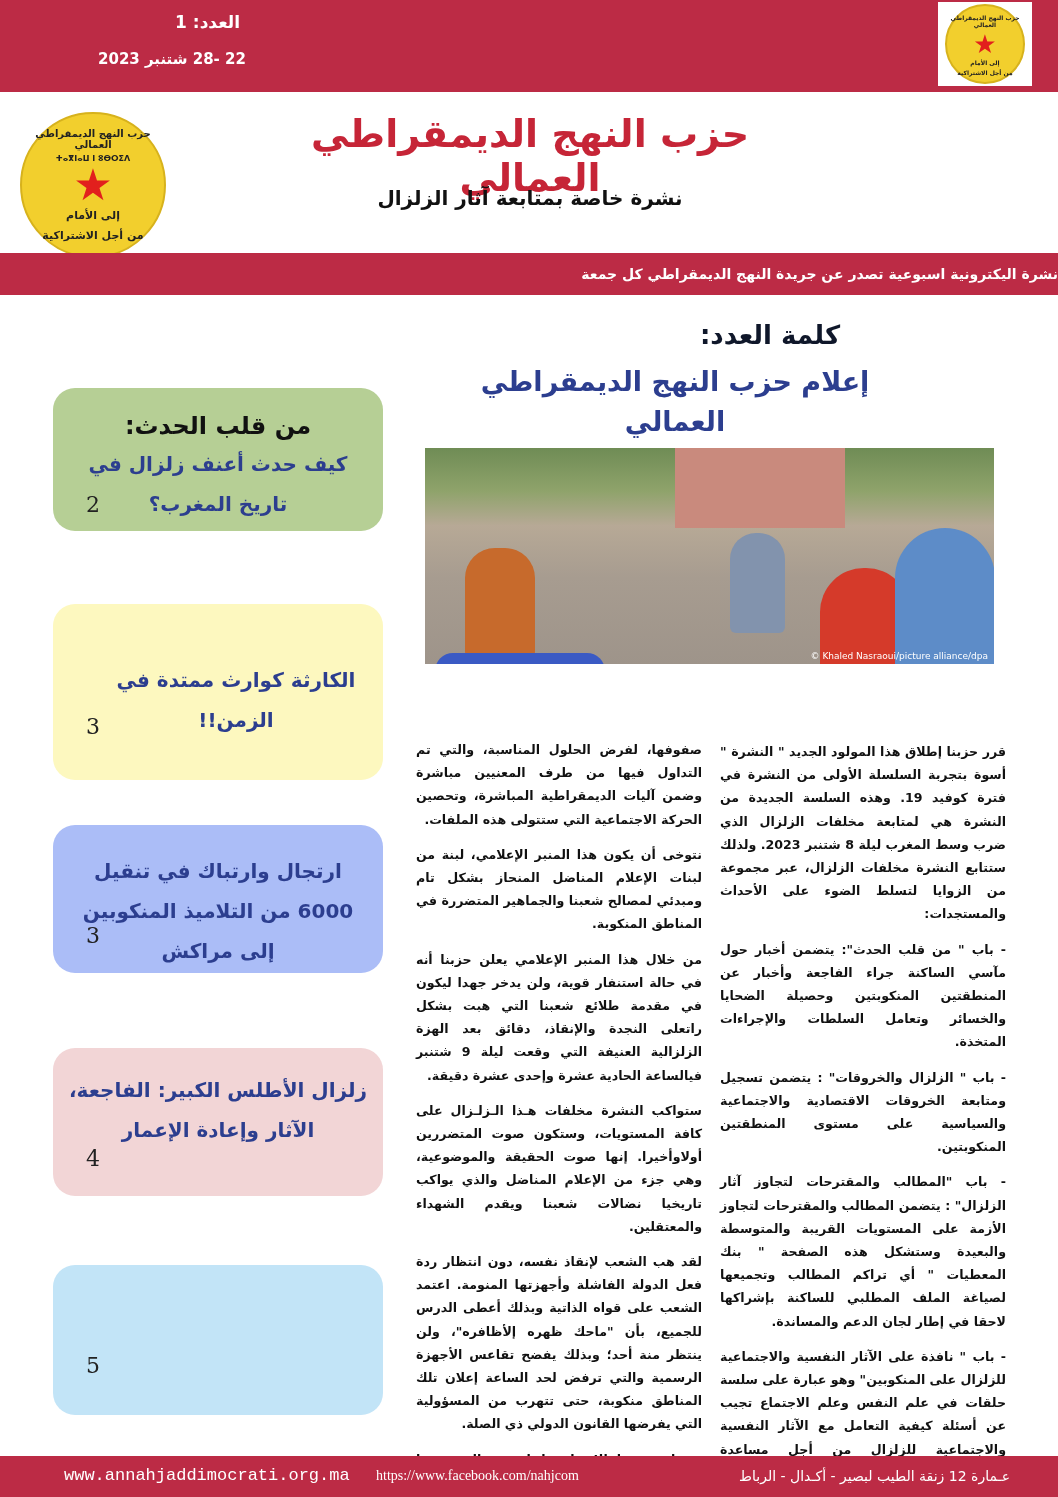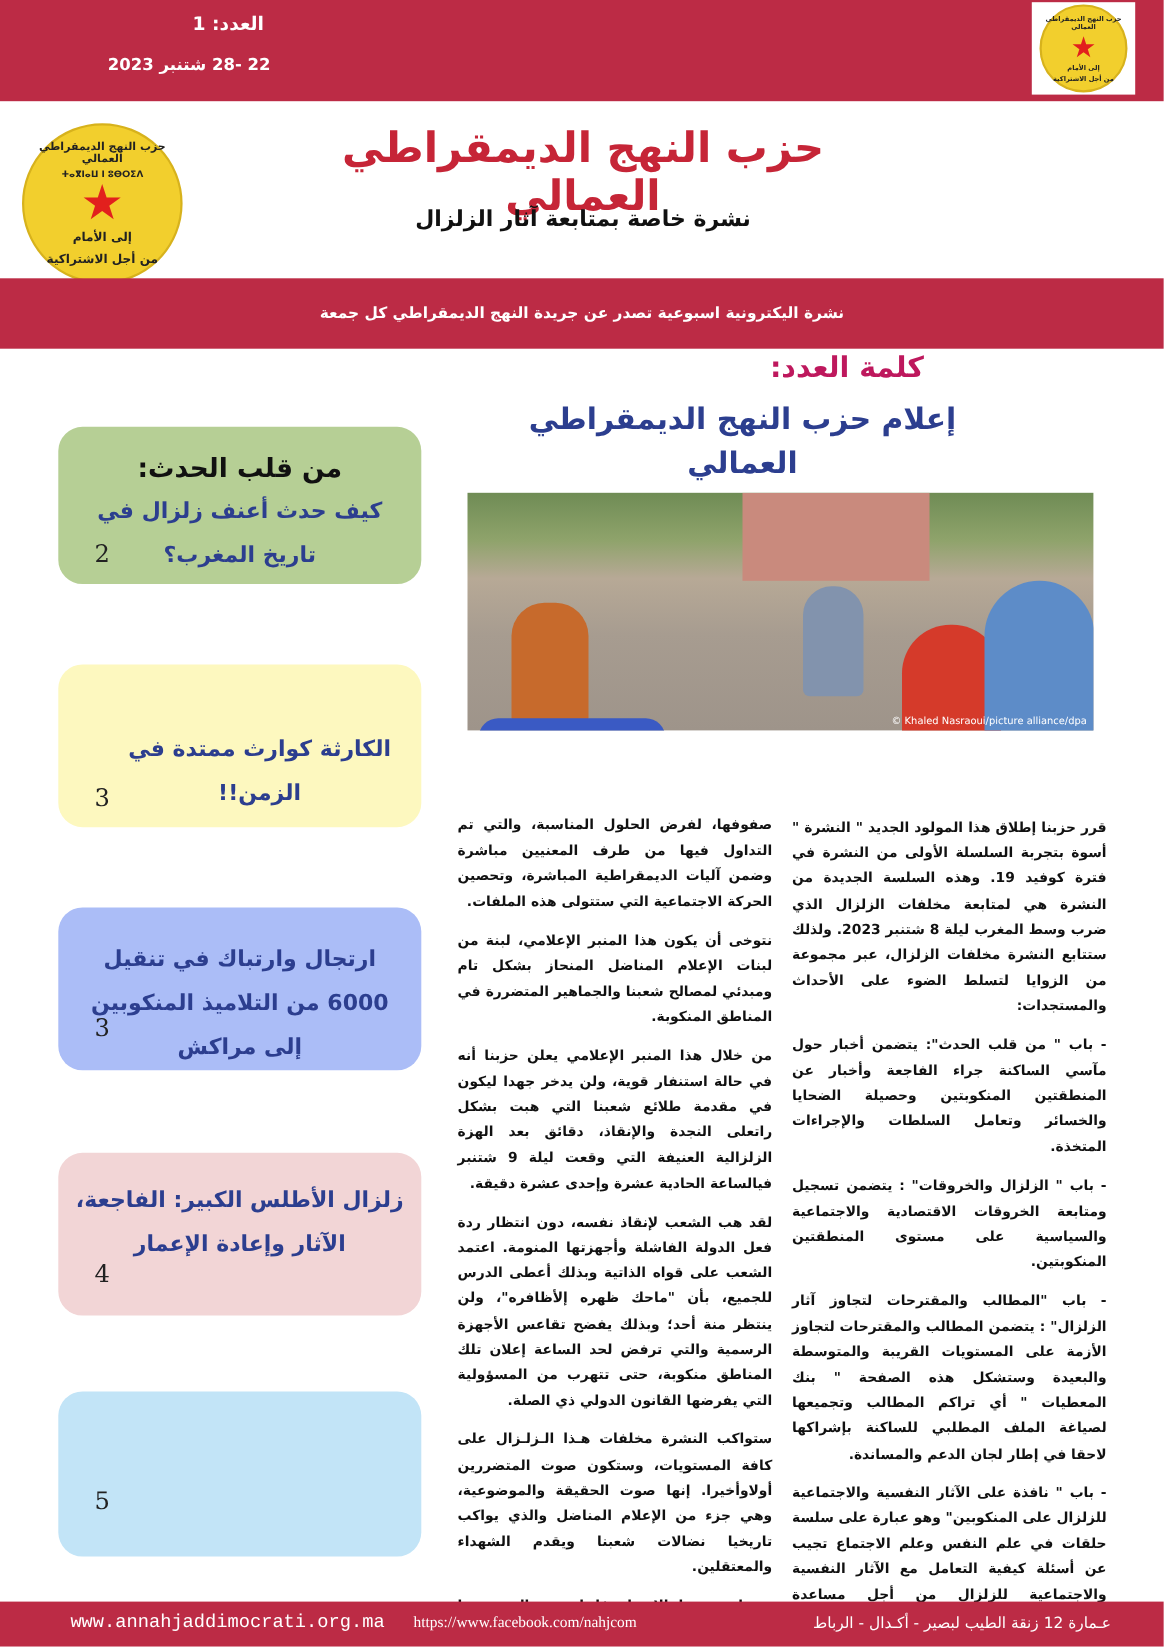--- a/index.html
+++ b/index.html
@@ -12,23 +12,23 @@
     .masthead { position: absolute; left: 400px; top: 24px; width: 260px; text-align: center; color: #f6e21f; font-weight: bold; font-size: 40px; direction: rtl; letter-spacing: 2px; }
     .logo-box { position: absolute; left: 938px; top: 2px; width: 94px; height: 84px; background: #fff; display: flex; align-items: center; justify-content: center; }
     .logo { border-radius: 50%; background: #f2cf2d; border: 2px solid #d7b21c; position: relative; display: flex; align-items: center; justify-content: center; }
     .logo-star { color: #e2201d; line-height: 1; }
     .logo-text { position: absolute; width: 100%; text-align: center; color: #222; font-weight: bold; direction: rtl; }
 
     .big-logo { position: absolute; left: 20px; top: 112px; width: 146px; height: 146px; }
     .party-title { position: absolute; left: 260px; top: 112px; width: 540px; text-align: center; color: #c62537; font-weight: bold; font-size: 38px; direction: rtl; }
     .special-title { position: absolute; left: 260px; top: 186px; width: 540px; text-align: center; color: #111; font-weight: bold; font-size: 20px; direction: rtl; }
 
-    .sub-band { position: absolute; left: 0; top: 253px; width: 1058px; height: 64px; background: #bc2b45; color: #fff; font-size: 14px; font-weight: bold; display: flex; align-items: center; justify-content: center; direction: rtl; }
+    .sub-band { position: absolute; left: 0; top: 253px; width: 1058px; height: 42px; background: #bc2b45; color: #fff; font-size: 14px; font-weight: bold; display: flex; align-items: center; justify-content: flex-start; direction: rtl; }
 
-    .editorial-label { position: absolute; left: 600px; top: 320px; width: 240px; text-align: right; font-weight: bold; font-size: 26px; direction: rtl; color: #be185d; }
+    .editorial-label { position: absolute; left: 600px; top: 320px; width: 240px; text-align: right; font-weight: bold; font-size: 26px; direction: rtl; color: #0f172a; }
     .editorial-title { position: absolute; left: 430px; top: 362px; width: 490px; text-align: center; color: #2c3e8f; font-weight: bold; font-size: 27px; line-height: 40px; direction: rtl; }
 
     .photo { position: absolute; left: 425px; top: 448px; width: 569px; height: 216px; overflow: hidden;
       background: linear-gradient(180deg, #6f8c55 0%, #8fa36b 20%, #b7a996 36%, #a79c90 60%, #9e948a 100%); }
     .photo .ph { position: absolute; }
     .photo-credit { position: absolute; right: 6px; bottom: 3px; color: #fff; font-size: 9px; font-family: "DejaVu Sans", sans-serif; }
     .card { position: absolute; left: 53px; width: 330px; border-radius: 22px; display: flex; flex-direction: column; align-items: center; direction: rtl; }
     .card .kicker { font-weight: bold; font-size: 24px; color: #111; margin-top: 24px; }
     .card .title { font-weight: bold; font-size: 20px; color: #2c3e8f; text-align: center; line-height: 40px; padding: 0 12px; }
     .card .page { position: absolute; left: 33px; font-family: "DejaVu Serif", serif; font-size: 22px; color: #222; }
@@ -90,21 +90,21 @@
   <div class="ph" style="left:395px;top:120px;width:90px;height:140px;background:#d53a2a;border-radius:44px 44px 10px 10px;"></div>
   <div class="ph" style="left:470px;top:80px;width:100px;height:200px;background:#5d8cc8;border-radius:50px 50px 0 0;"></div>
   <span class="photo-credit">© Khaled Nasraoui/picture alliance/dpa</span>
 </div>
 
 <div class="card" style="top: 388px; height: 143px; background: rgb(182, 207, 149);" id="c0">
   <div class="kicker">من قلب الحدث:</div>
   <div class="title" style="margin-top:4px;">كيف حدث أعنف زلزال في تاريخ المغرب؟</div>
   <div class="page" style="top:104px;">2</div>
 </div>
-<div class="card" style="top: 604px; height: 148px; background: rgb(253, 248, 191); padding-left: 36px;" id="c1">
+<div class="card" style="top: 604px; height: 176px; background: rgb(253, 248, 191); padding-left: 36px;" id="c1">
   <div class="title" style="margin-top:56px;">الكارثة كوارث ممتدة في الزمن!!</div>
   <div class="page" style="top:110px;">3</div>
 </div>
 <div class="card" style="top: 825px; height: 148px; background: rgb(171, 189, 247);" id="c2">
   <div class="title" style="margin-top:26px;">ارتجال وارتباك في تنقيل 6000 من التلاميذ المنكوبين إلى مراكش</div>
   <div class="page" style="top:98px;">3</div>
 </div>
 <div class="card" style="top: 1048px; height: 148px; background: rgb(242, 213, 214);" id="c3">
   <div class="title" style="margin-top:22px;">زلزال الأطلس الكبير: الفاجعة، الآثار وإعادة الإعمار</div>
   <div class="page" style="top:98px;">4</div>
@@ -118,22 +118,22 @@
   <p>- باب " من قلب الحدث": يتضمن أخبار حول مآسي الساكنة جراء الفاجعة وأخبار عن المنطقتين المنكوبتين وحصيلة الضحايا والخسائر وتعامل السلطات والإجراءات المتخذة.</p>
   <p>- باب " الزلزال والخروقات" : يتضمن تسجيل ومتابعة الخروقات الاقتصادية والاجتماعية والسياسية على مستوى المنطقتين المنكوبتين.</p>
   <p>- باب "المطالب والمقترحات لتجاوز آثار الزلزال" : يتضمن المطالب والمقترحات لتجاوز الأزمة على المستويات القريبة والمتوسطة والبعيدة وستشكل هذه الصفحة " بنك المعطيات " أي تراكم المطالب وتجميعها لصياغة الملف المطلبي للساكنة بإشراكها لاحقا في إطار لجان الدعم والمساندة.</p>
   <p>- باب " نافذة على الآثار النفسية والاجتماعية للزلزال على المنكوبين" وهو عبارة على سلسة حلقات في علم النفس وعلم الاجتماع تجيب عن أسئلة كيفية التعامل مع الآثار النفسية والاجتماعية للزلزال من أجل مساعدة المنكوبين والمنكوبات على تجاوز هذه الآثار.</p>
   <p>يضع حزبنا هذا المنبر الإعلامي بين أيدي كل المهتمين بموضوع الكارثة التي ضربت بلادنا، ونحن مقتنعون بدور الإعلام في التعريف بالواقع وبتجميع المعطيات والآراء، وبتنظيم النقاش وإعطاء الكلمة للمتضررين والمتضررات حتى يسمعوناًصواتهم، ويتم ترتيب المطالب وصياغة الملفات المطلبية، وتشكيل الأنوية الشعبية التي ستنظم</p>
 </div>
 <div class="col col-left">
   <p>صفوفها، لفرض الحلول المناسبة، والتي تم التداول فيها من طرف المعنيين مباشرة وضمن آليات الديمقراطية المباشرة، وتحصين الحركة الاجتماعية التي ستتولى هذه الملفات.</p>
   <p>نتوخى أن يكون هذا المنبر الإعلامي، لبنة من لبنات الإعلام المناضل المنحاز بشكل تام ومبدئي لمصالح شعبنا والجماهير المتضررة في المناطق المنكوبة.</p>
   <p>من خلال هذا المنبر الإعلامي يعلن حزبنا أنه في حالة استنفار قوية، ولن يدخر جهدا ليكون في مقدمة طلائع شعبنا التي هبت بشكل راتعلى النجدة والإنقاذ، دقائق بعد الهزة الزلزالية العنيفة التي وقعت ليلة 9 شتنبر فيالساعة الحادية عشرة وإحدى عشرة دقيقة.</p>
+  <p>ستواكب النشرة مخلفات هـذا الـزلـزال على كافة المستويات، وستكون صوت المتضررين أولاوأخيرا. إنها صوت الحقيقة والموضوعية، وهي جزء من الإعلام المناضل والذي يواكب تاريخيا نضالات شعبنا ويقدم الشهداء والمعتقلين.</p>
   <p>لقد هب الشعب لإنقاذ نفسه، دون انتظار ردة فعل الدولة الفاشلة وأجهزتها المنومة. اعتمد الشعب على قواه الذاتية وبذلك أعطى الدرس للجميع، بأن "ماحك ظهره إلأظافره"، ولن ينتظر منة أحد؛ وبذلك يفضح تقاعس الأجهزة الرسمية والتي ترفض لحد الساعة إعلان تلك المناطق منكوبة، حتى تتهرب من المسؤولية التي يفرضها القانون الدولي ذي الصلة.</p>
-  <p>ستواكب النشرة مخلفات هـذا الـزلـزال على كافة المستويات، وستكون صوت المتضررين أولاوأخيرا. إنها صوت الحقيقة والموضوعية، وهي جزء من الإعلام المناضل والذي يواكب تاريخيا نضالات شعبنا ويقدم الشهداء والمعتقلين.</p>
   <p>وبمناسبة هذا الإصدار فإننا نجدد إلى شعبنا وجميع أسر الضحايا أحر التعازي ومتمنياتنا بالشفاء العاجل للمعطوبين والـجـرحـى؛ كـما لا يفوتنا أن نتقدم للشعب الليبي الشقيق بتعازينا الأخوية في ضحايا الإعصاروالفيضانات المهولة والتي خلفت آلاف القتلى والمفقودين.</p>
 </div>
 
 <div class="bottom-band">
   <span class="web">www.annahjaddimocrati.org.ma</span>
   <span class="fb">https://www.facebook.com/nahjcom</span>
   <span class="addr">عـمارة 12 زنقة الطيب لبصير - أكـدال - الرباط</span>
 </div>
 
 </body></html>

